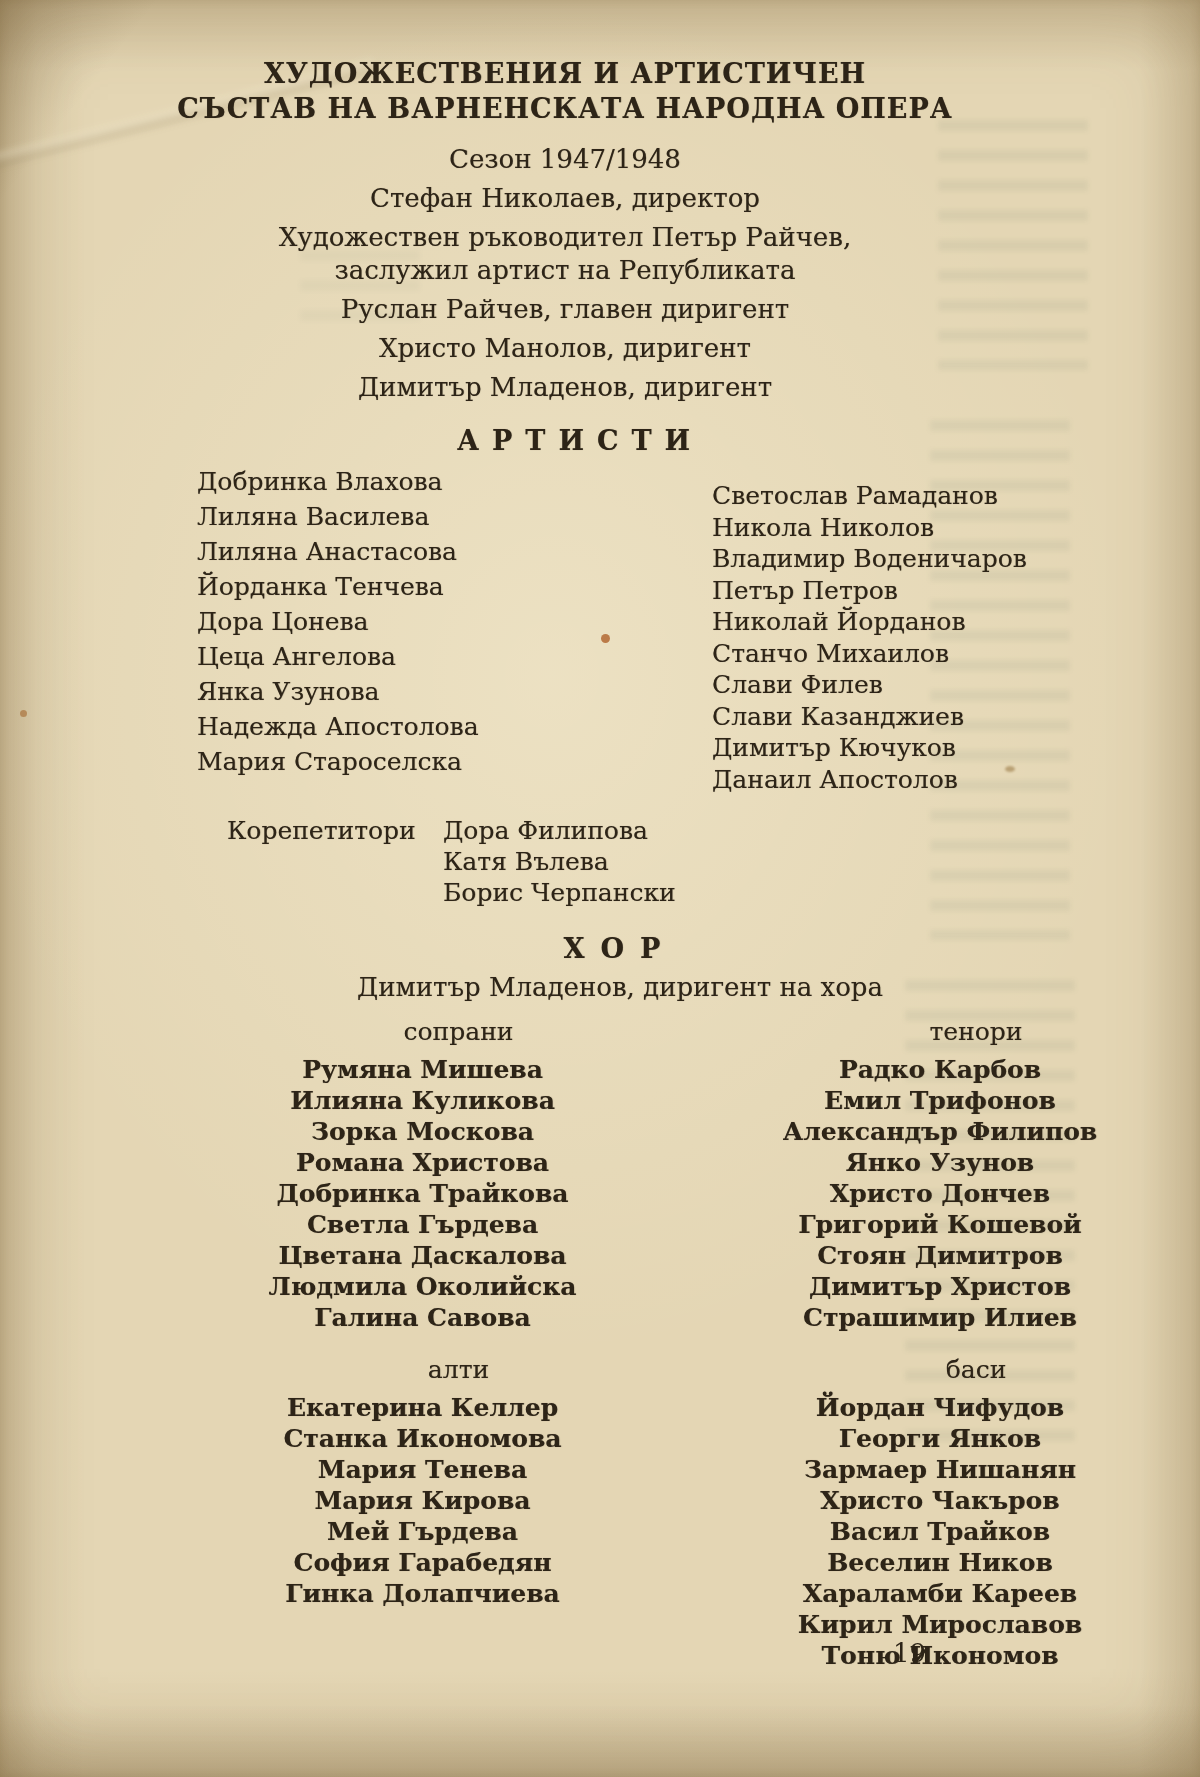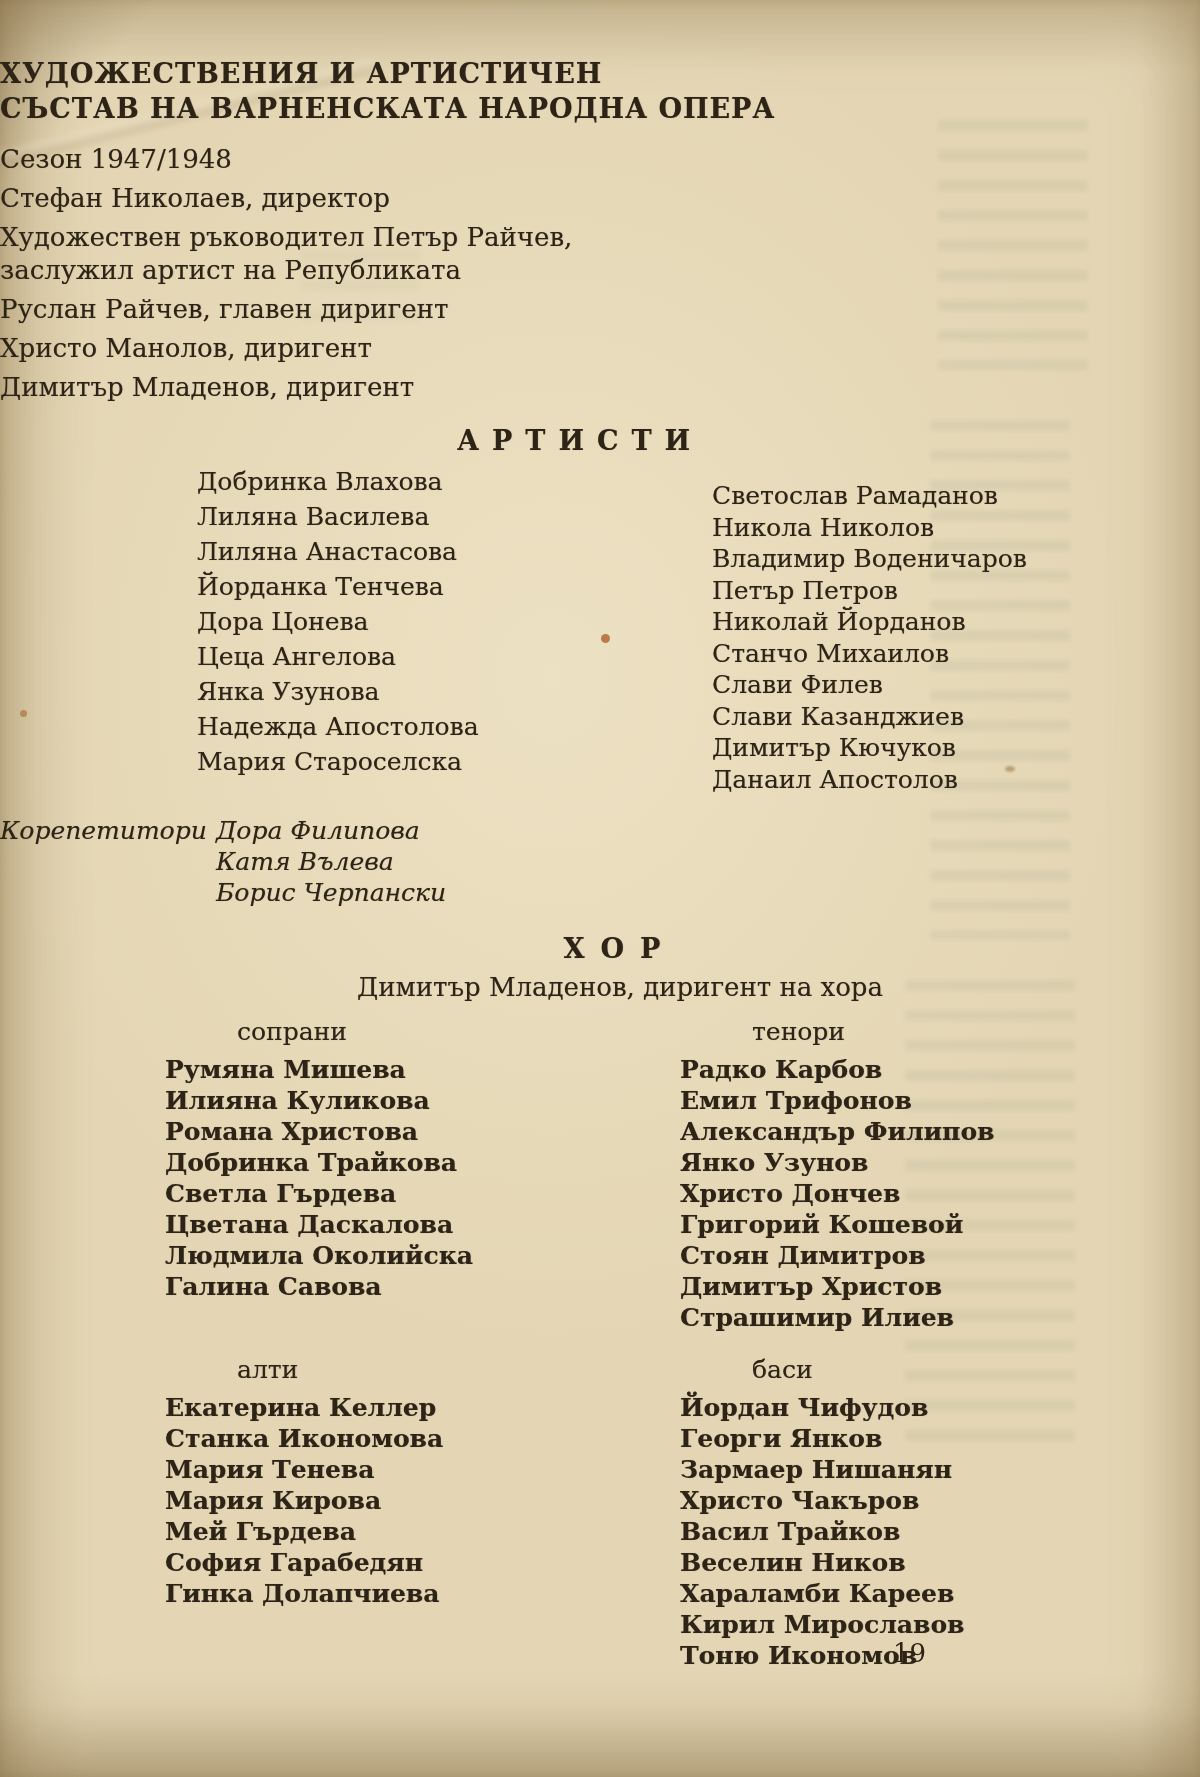--- a/index.html
+++ b/index.html
@@ -46,48 +46,48 @@
   .bleed-c{left:905px;top:980px;width:170px;height:470px;}
   .bleed-d{left:300px;top:250px;width:120px;height:90px;opacity:0.3;}
   .speck{position:absolute;border-radius:50%;pointer-events:none;}
   .speck-1{left:601px;top:634px;width:9px;height:9px;background:#b0622a;opacity:.8;filter:blur(.5px);}
   .speck-2{left:20px;top:710px;width:7px;height:7px;background:#a5682f;opacity:.6;filter:blur(.5px);}
   .speck-3{left:1005px;top:766px;width:10px;height:6px;background:#8f6b33;opacity:.5;filter:blur(1px);}
 
   .content{position:absolute;inset:0;padding-top:56px;
     text-shadow:0.3px 0.3px 0.7px rgba(45,36,23,0.45);}
 
-  .hdr{width:1130px;}
+  .hdr{width:1130px;text-align:center;}
   .title{font-size:27px;font-weight:bold;line-height:35px;letter-spacing:1px;}
   .hline{font-size:26px;line-height:39px;}
   .season{margin-top:14px;}
   .cont-line{margin-top:-6px;}
 
   .heading-artists{
     width:1160px;text-align:center;font-size:27px;font-weight:bold;
     letter-spacing:13px;margin-top:16px;line-height:35px;
   }
   .cols{display:flex;margin-top:6px;padding-left:32px;}
   .col-left{flex:0 0 680px;box-sizing:border-box;padding-left:165px;}
   .col-right{flex:1;margin-top:16px;}
   ul.name-list{list-style:none;margin:0;padding:0;font-size:25px;}
   .lh-loose{line-height:35px;}
   .lh-mid{line-height:31.5px;}
   .lh-choir{line-height:31px;font-weight:bold;}
 
-  .repetiteurs{display:flex;margin-top:20px;font-size:25px;font-style:italic;}
+  .repetiteurs{display:flex;margin-left:227px;margin-top:20px;font-size:25px;}
   .rep-label{width:216px;line-height:31px;}
   .rep-names{line-height:31px;}
 
   .choir-head{width:100%;box-sizing:border-box;padding-left:40px;text-align:center;}
   .choir-title{font-size:27px;font-weight:bold;letter-spacing:16px;margin-top:24px;line-height:33px;}
   .choir-cond{font-size:26px;line-height:32px;margin-top:6px;}
 
   .choir-grid{display:grid;grid-template-columns:680px 1fr;align-content:start;}
-  .choir-grid section{box-sizing:border-box;}
+  .choir-grid section{box-sizing:border-box;text-align:center;}
   .choir-grid section.left{padding-left:165px;}
   .sec-label{font-size:25px;line-height:25px;margin-left:72px;margin-top:16px;margin-bottom:10px;}
   .choir-grid section:nth-child(n+3) .sec-label{margin-top:24px;}
 
   .page-number{position:absolute;left:893px;top:1638px;font-size:26px;}
 </style>
 </head>
 <body>
 
 <div class="page">
@@ -166,20 +166,21 @@
       <div class="choir-cond">Димитър Младенов, диригент на хора</div>
     </div>
 
     <div class="choir-grid">
       <section class="left">
         <div class="sec-label">сопрани</div>
         <ul class="name-list lh-choir">
 
         <li>Румяна Мишева</li>
             <li>Илияна Куликова</li>
+            <li>Зорка Москова</li>
             <li>Романа Христова</li>
             <li>Добринка Трайкова</li>
             <li>Светла Гърдева</li>
             <li>Цветана Даскалова</li>
             <li>Людмила Околийска</li>
             <li>Галина Савова</li>
           </ul>
       </section>
       <section>
         <div class="sec-label">тенори</div>

